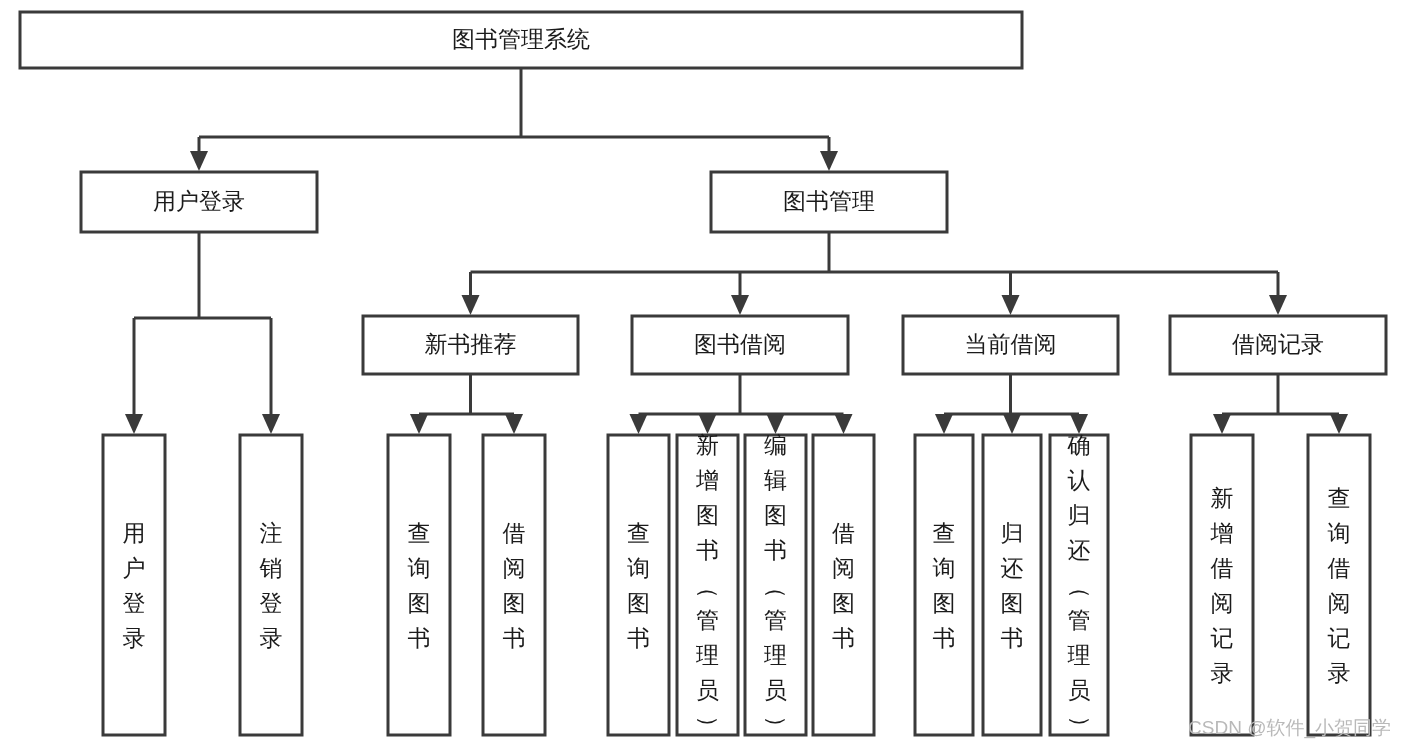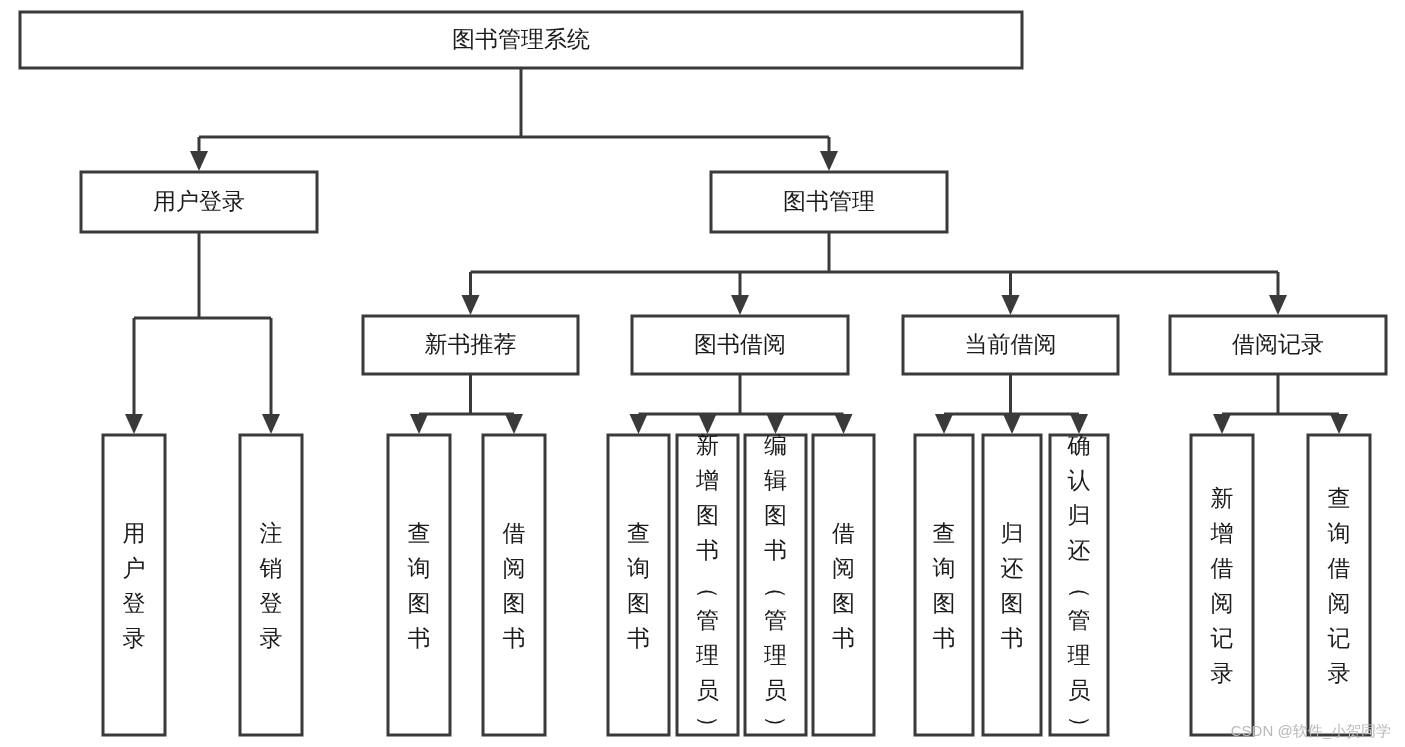--- a/index.html
+++ b/index.html
@@ -45,21 +45,21 @@
   }
   .arrow-head {
     fill: #3a3a3a;
     stroke: none;
   }
   .watermark {
     position: absolute;
     right: 8px;
     bottom: 6px;
     font-family: "Liberation Sans", "DejaVu Sans", sans-serif;
-    font-size: 15px;
+    font-size: 19px;
     color: #b9b9b9;
     white-space: nowrap;
     user-select: none;
   }
 </style>
 </head>
 <body>
 
 <div id="diagram-root">
 

